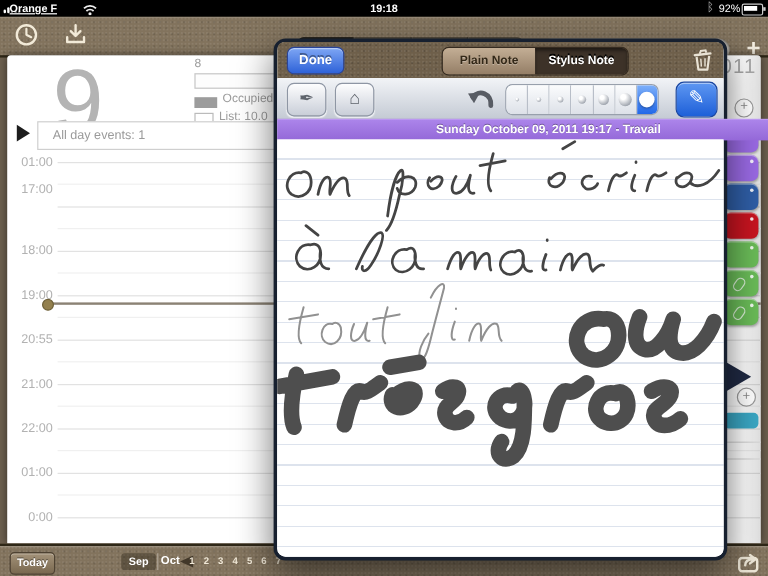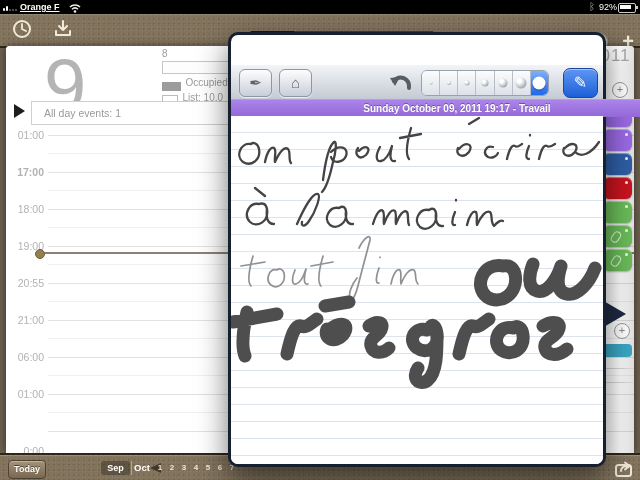--- a/index.html
+++ b/index.html
@@ -116,27 +116,28 @@
 <div id="screen">
 
   <div id="statusbar" class="abs">
     <span class="abs" style="left:3px;top:0;width:14px;height:14px;">
       <i class="sigbar" style="left:0;height:3px;"></i>
         <i class="sigbar" style="left:3px;height:5px;"></i>
       <i class="sigbar" style="left:6px;height:2px;opacity:.4;"></i>
         <i class="sigbar" style="left:9px;height:2px;opacity:.4;"></i>
       <i class="sigbar" style="left:12px;height:2px;opacity:.4;"></i>
     </span>
-    <span class="abs" style="left:20px;top:2px;font-weight:bold;text-decoration:underline;">Orange F</span>
+    <span class="abs" style="left:8px;top:2px;font-weight:bold;text-decoration:underline;">Orange F</span>
     <span class="abs" style="left:68px;top:1px;">
       <svg width="14" height="12">
           <path d="M2,6 A7,7 0 0 1 12,6 M4,8.2 A4.5,4.5 0 0 1 10,8.2" stroke="#eee" stroke-width="1.5" fill="none"></path>
           <circle cx="7" cy="10.5" r="1.3" fill="#eee"></circle>
         </svg>
     </span>
+    <span class="abs mid">19:18</span>
     <span class="abs" style="right:45px;top:1px;color:#bbb;font-size:10px;">ᛒ</span>
     <span class="abs" style="right:23px;top:2px;">92%</span>
     <span class="abs" style="right:4px;top:3px;width:16px;height:8px;border:1px solid #ccc;border-radius:2px;">
       <i class="abs" style="left:1px;top:1px;width:11px;height:4px;background:#fff;"></i>
       <i class="abs" style="right:-3px;top:2px;width:2px;height:3px;background:#ccc;"></i>
     </span>
   </div>
 
   <div id="toolbar" class="abs leather">
     <span class="abs tb-icon" style="left:11px;top:4px;">
@@ -177,28 +178,28 @@
       <span class="gray10" style="vertical-align:top;">Occupied:</span>
     </div>
     <div class="abs" style="left:156px;top:46px;">
       <span class="swatch" style="width:14px;background:#fff;border:1px solid #bbb;"></span>
       <span class="gray10" style="vertical-align:top;">List: 10.0</span>
     </div>
     <div id="alldaytri" class="abs"></div>
     <div id="alldaybox" class="abs">All day events: 1</div>
 
     <div class="abs tlabel" style="top:83px;">01:00</div>
-    <div class="abs tlabel" style="top:120px;font-weight:bold;">17:00</div>
+    <div class="abs tlabel" style="top:106px;">17:00</div>
     <div class="abs tlabel" style="top:157px;">18:00</div>
     <div class="abs tlabel" style="top:194px;">19:00</div>
     <div class="abs tlabel" style="top:231px;">20:55</div>
     <div class="abs tlabel" style="top:268px;">21:00</div>
-    <div class="abs tlabel" style="top:305px;">06:00</div>
+    <div class="abs tlabel" style="top:305px;">22:00</div>
     <div class="abs tlabel" style="top:342px;">01:00</div>
-    <div class="abs tlabel" style="top:379px;margin-top:20px;">0:00</div>
+    <div class="abs tlabel" style="top:379px;">0:00</div>
     <div class="abs hline" style="top:89px;"></div>
     <div class="abs hhalf" style="top:107px;"></div>
     <div class="abs hline" style="top:126px;"></div>
     <div class="abs hhalf" style="top:144px;"></div>
     <div class="abs hline" style="top:163px;"></div>
     <div class="abs hhalf" style="top:181px;"></div>
     <div class="abs hline" style="top:200px;"></div>
     <div class="abs hhalf" style="top:218px;"></div>
     <div class="abs hline" style="top:237px;"></div>
     <div class="abs hhalf" style="top:255px;"></div>
@@ -245,20 +246,35 @@
     <div class="abs datelbl" style="left:227px;">7</div>
     <div id="sharebtn" class="abs">
       <svg width="22" height="20">
           <rect x="2" y="6" width="15" height="11" rx="2.5" stroke="#efe8d8" stroke-width="2" fill="none"></rect>
           <path d="M7,12 C7,8 11,7 14,7 M11,3.5 L15.5,7 L11,10.5" stroke="#efe8d8" stroke-width="2" fill="none" stroke-linecap="round" stroke-linejoin="round"></path>
         </svg>
     </div>
   </div>
 
   <div id="modal" class="abs">
+    <div id="mheader" class="abs leather-dark">
+      <div id="donebtn" class="abs">Done</div>
+      <div id="notetabs" class="abs">
+        <div class="ntab plain">Plain Note</div>
+        <div class="ntab sel">Stylus Note</div>
+      </div>
+      <div id="trashbtn" class="abs">
+        <svg width="21" height="21">
+            <path d="M4,6 L17,4.5" stroke="#e8e2d4" stroke-width="2" fill="none" stroke-linecap="round"></path>
+            <path d="M8,4.8 L9,2.5 L13,2 L13.6,4" stroke="#e8e2d4" stroke-width="1.6" fill="none"></path>
+            <path d="M5.5,7.5 L7,18 L14.5,18 L16,6.5" stroke="#e8e2d4" stroke-width="1.8" fill="none" stroke-linejoin="round"></path>
+            <path d="M9,9 L9.5,15.5 M12.5,8.5 L12.5,15.5" stroke="#e8e2d4" stroke-width="1.2" fill="none"></path>
+          </svg>
+      </div>
+    </div>
     <div id="mtoolbar" class="abs">
       <div class="abs toolbtn" style="left:8px;">✒</div>
       <div class="abs toolbtn" style="left:48px;">⌂</div>
       <div class="abs" style="left:158px;top:7px;">
         <svg width="24" height="20">
             <path d="M20,16 C21,6 10,2 5,9" stroke="#585c64" stroke-width="4" fill="none" stroke-linecap="round"></path>
             <polygon points="1,6 11,5 6,14" fill="#585c64"></polygon>
           </svg>
       </div>
       <div id="penctl" class="abs">

